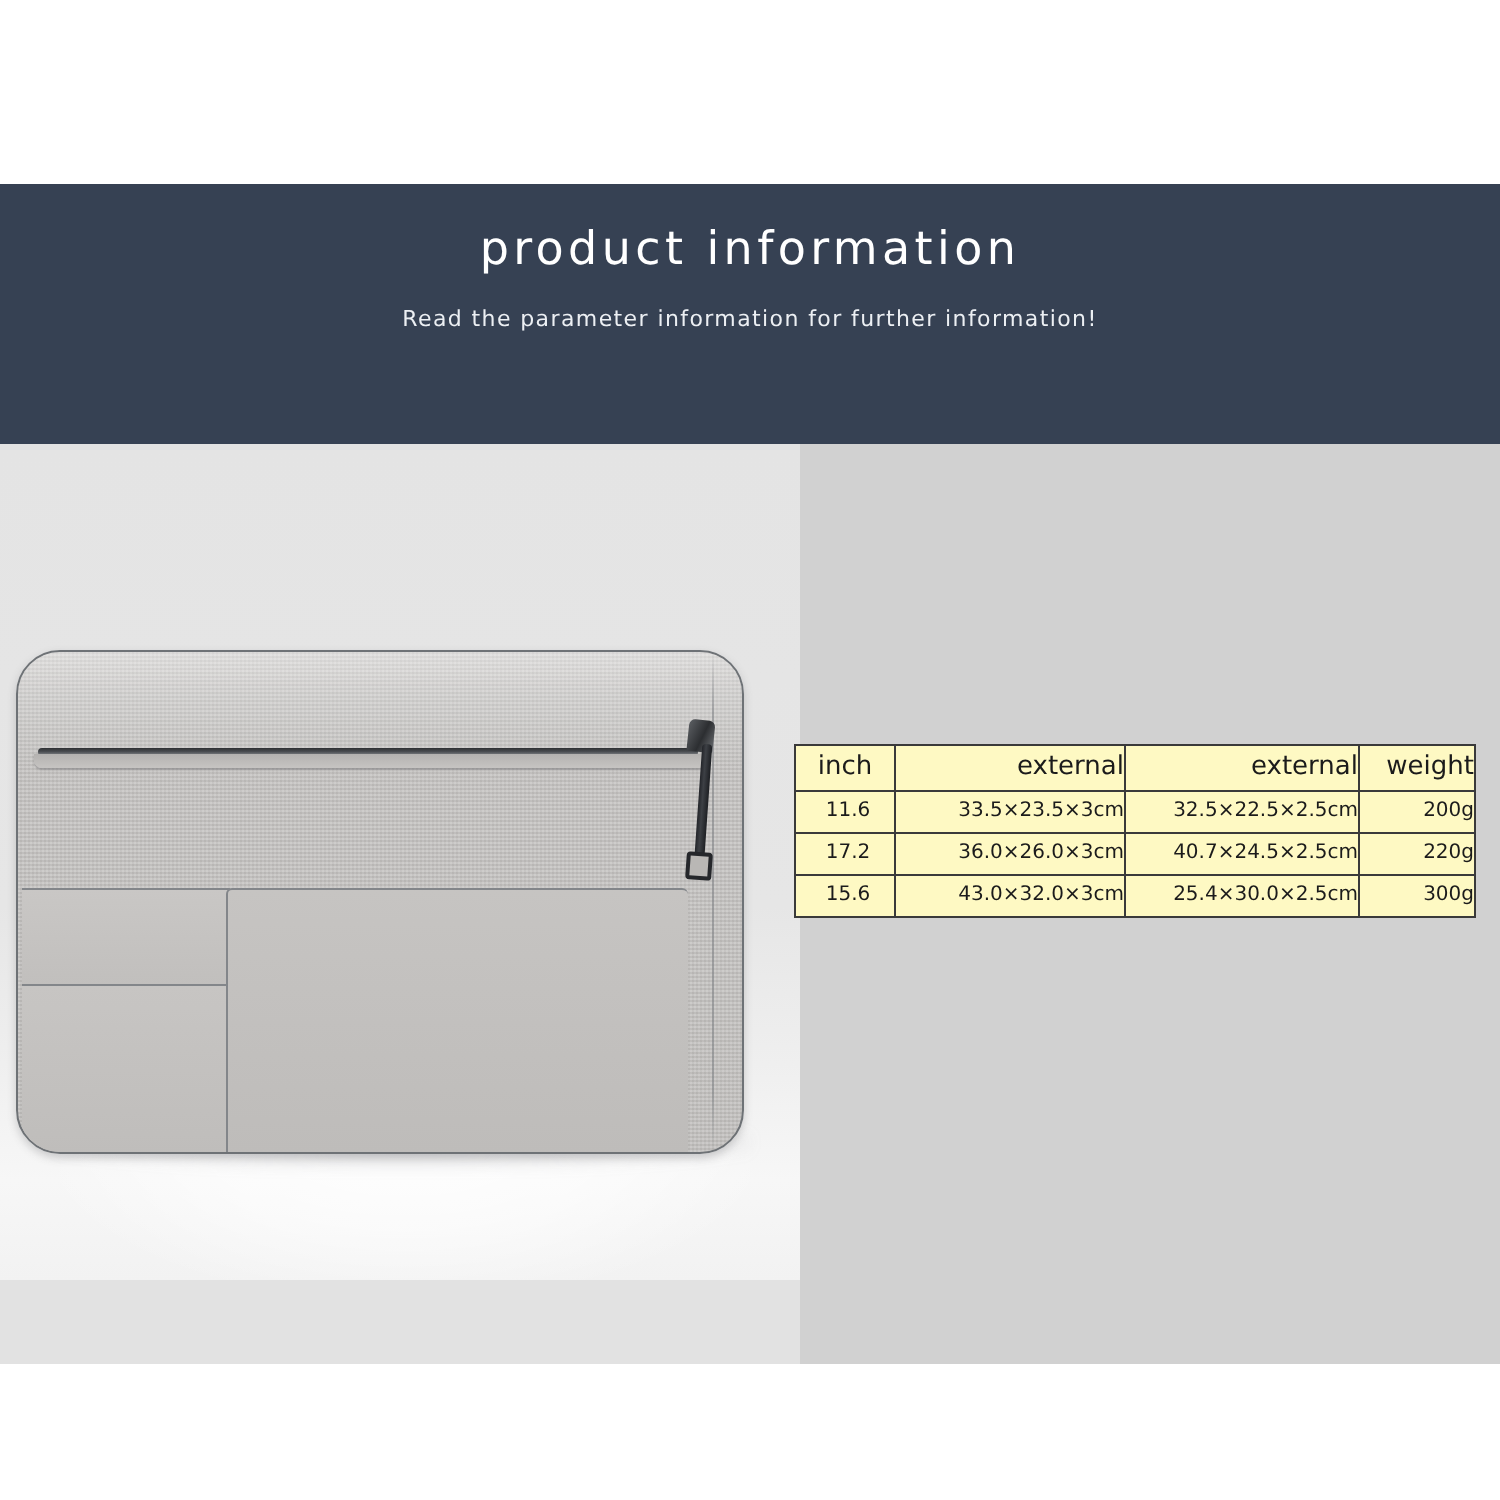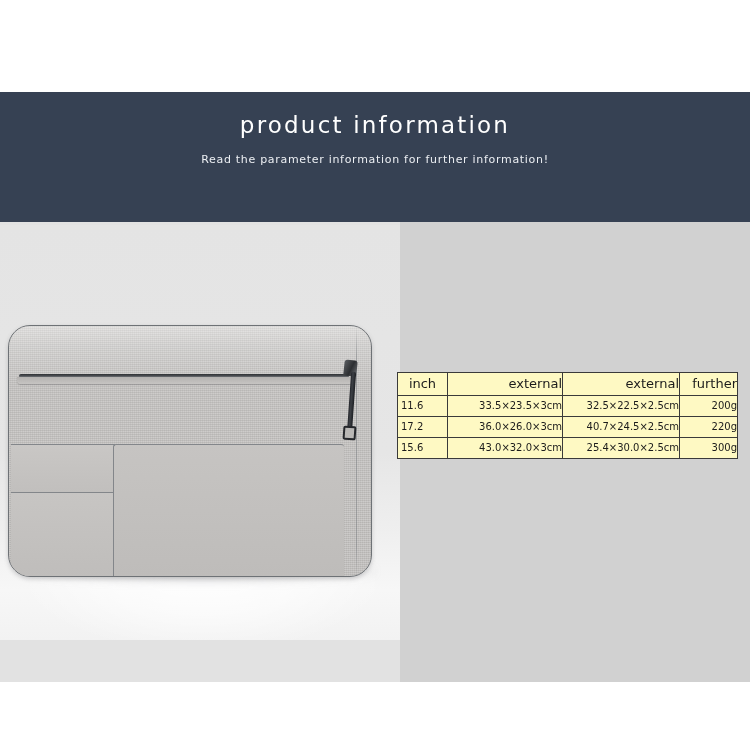--- a/index.html
+++ b/index.html
@@ -136,21 +136,21 @@
   .spec-table td,.spec-table th{
     border:1px solid #3a3a3a;
     font-size:10px;color:#1b1b1b;font-weight:400;
     padding:0;height:20px;line-height:20px;
     text-align:right;white-space:nowrap;overflow:hidden;
   }
   .spec-table thead th{
     font-size:13px;height:22px;line-height:22px;font-weight:400;
   }
   .spec-table th.c-inch,.spec-table td.c-inch{
-    text-align:left;padding-left:3px;
+    text-align:center;padding-left:3px;
   }
   .spec-table thead th.c-inch{text-align:center;padding-left:0;}
   .col-inch{width:50px;}
   .col-ext{width:115px;}
   .col-int{width:117px;}
   .col-wt{width:58px;}
 </style>
 </head>
 <body>
 
@@ -194,21 +194,21 @@
       <col class="col-inch">
         <col class="col-ext">
         <col class="col-int">
         <col class="col-wt">
     </colgroup>
     <thead>
       <tr>
         <th class="c-inch">inch</th>
         <th>external</th>
         <th>external</th>
-        <th>further</th>
+        <th>weight</th>
       </tr>
     </thead>
     <tbody>
       <tr>
         <td class="c-inch">11.6</td>
         <td>33.5×23.5×3cm</td>
         <td>32.5×22.5×2.5cm</td>
         <td>200g</td>
       </tr>
       <tr>

